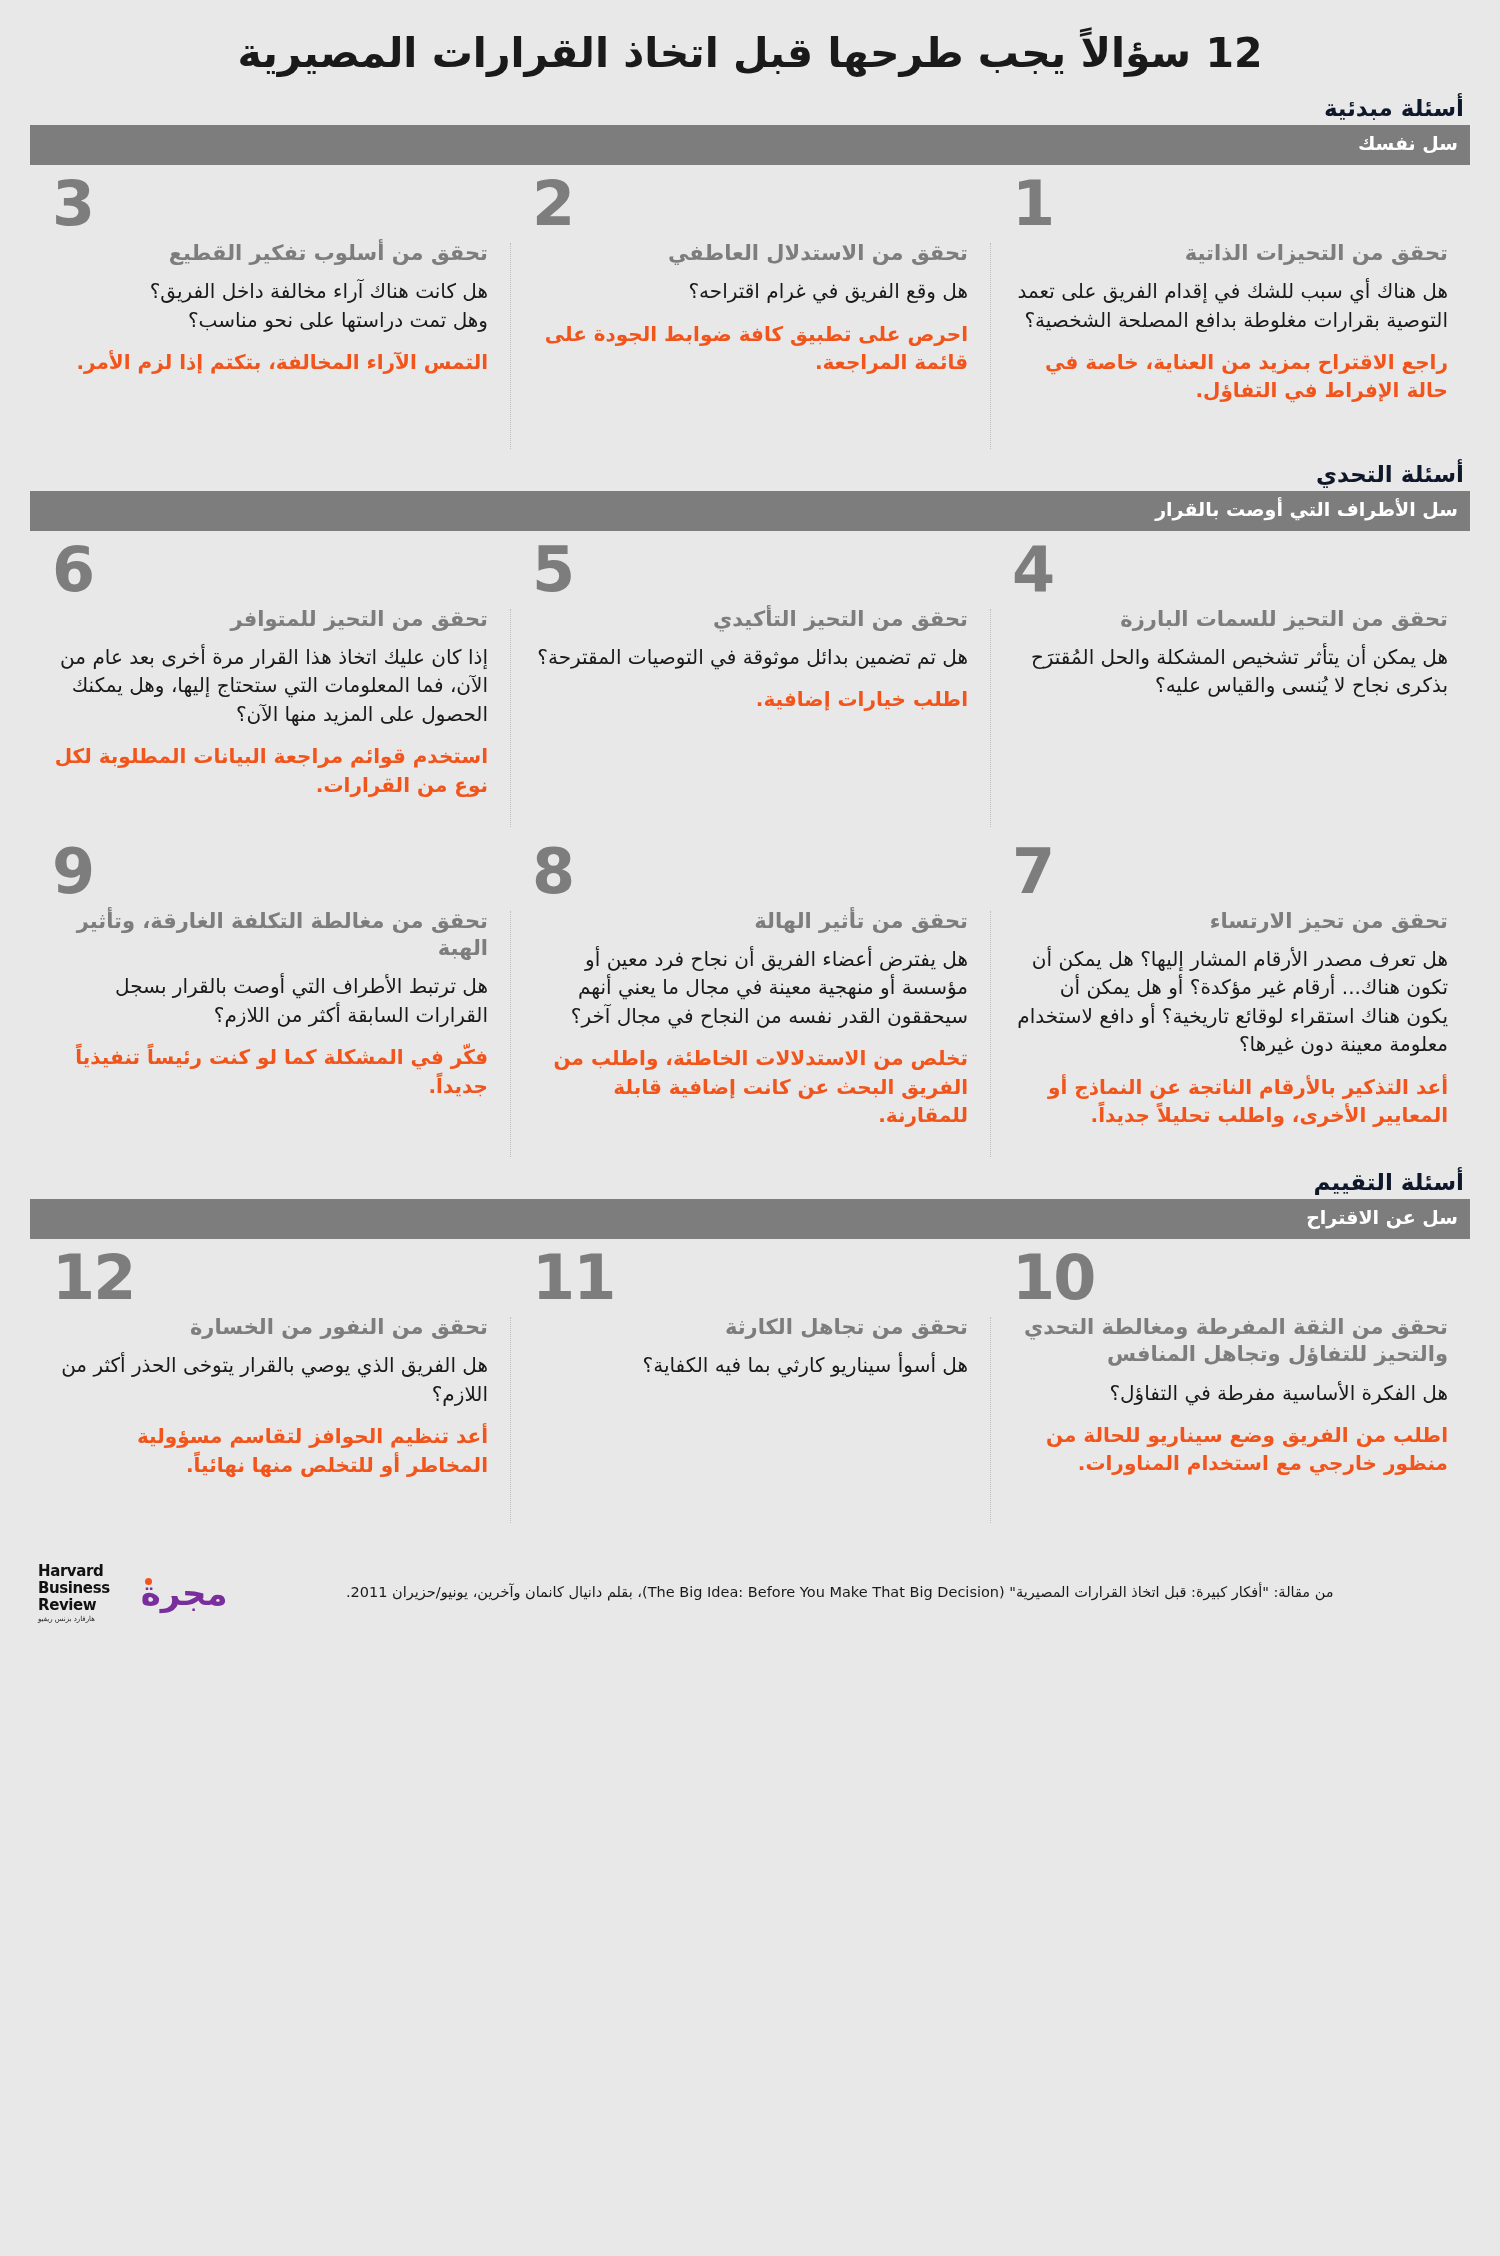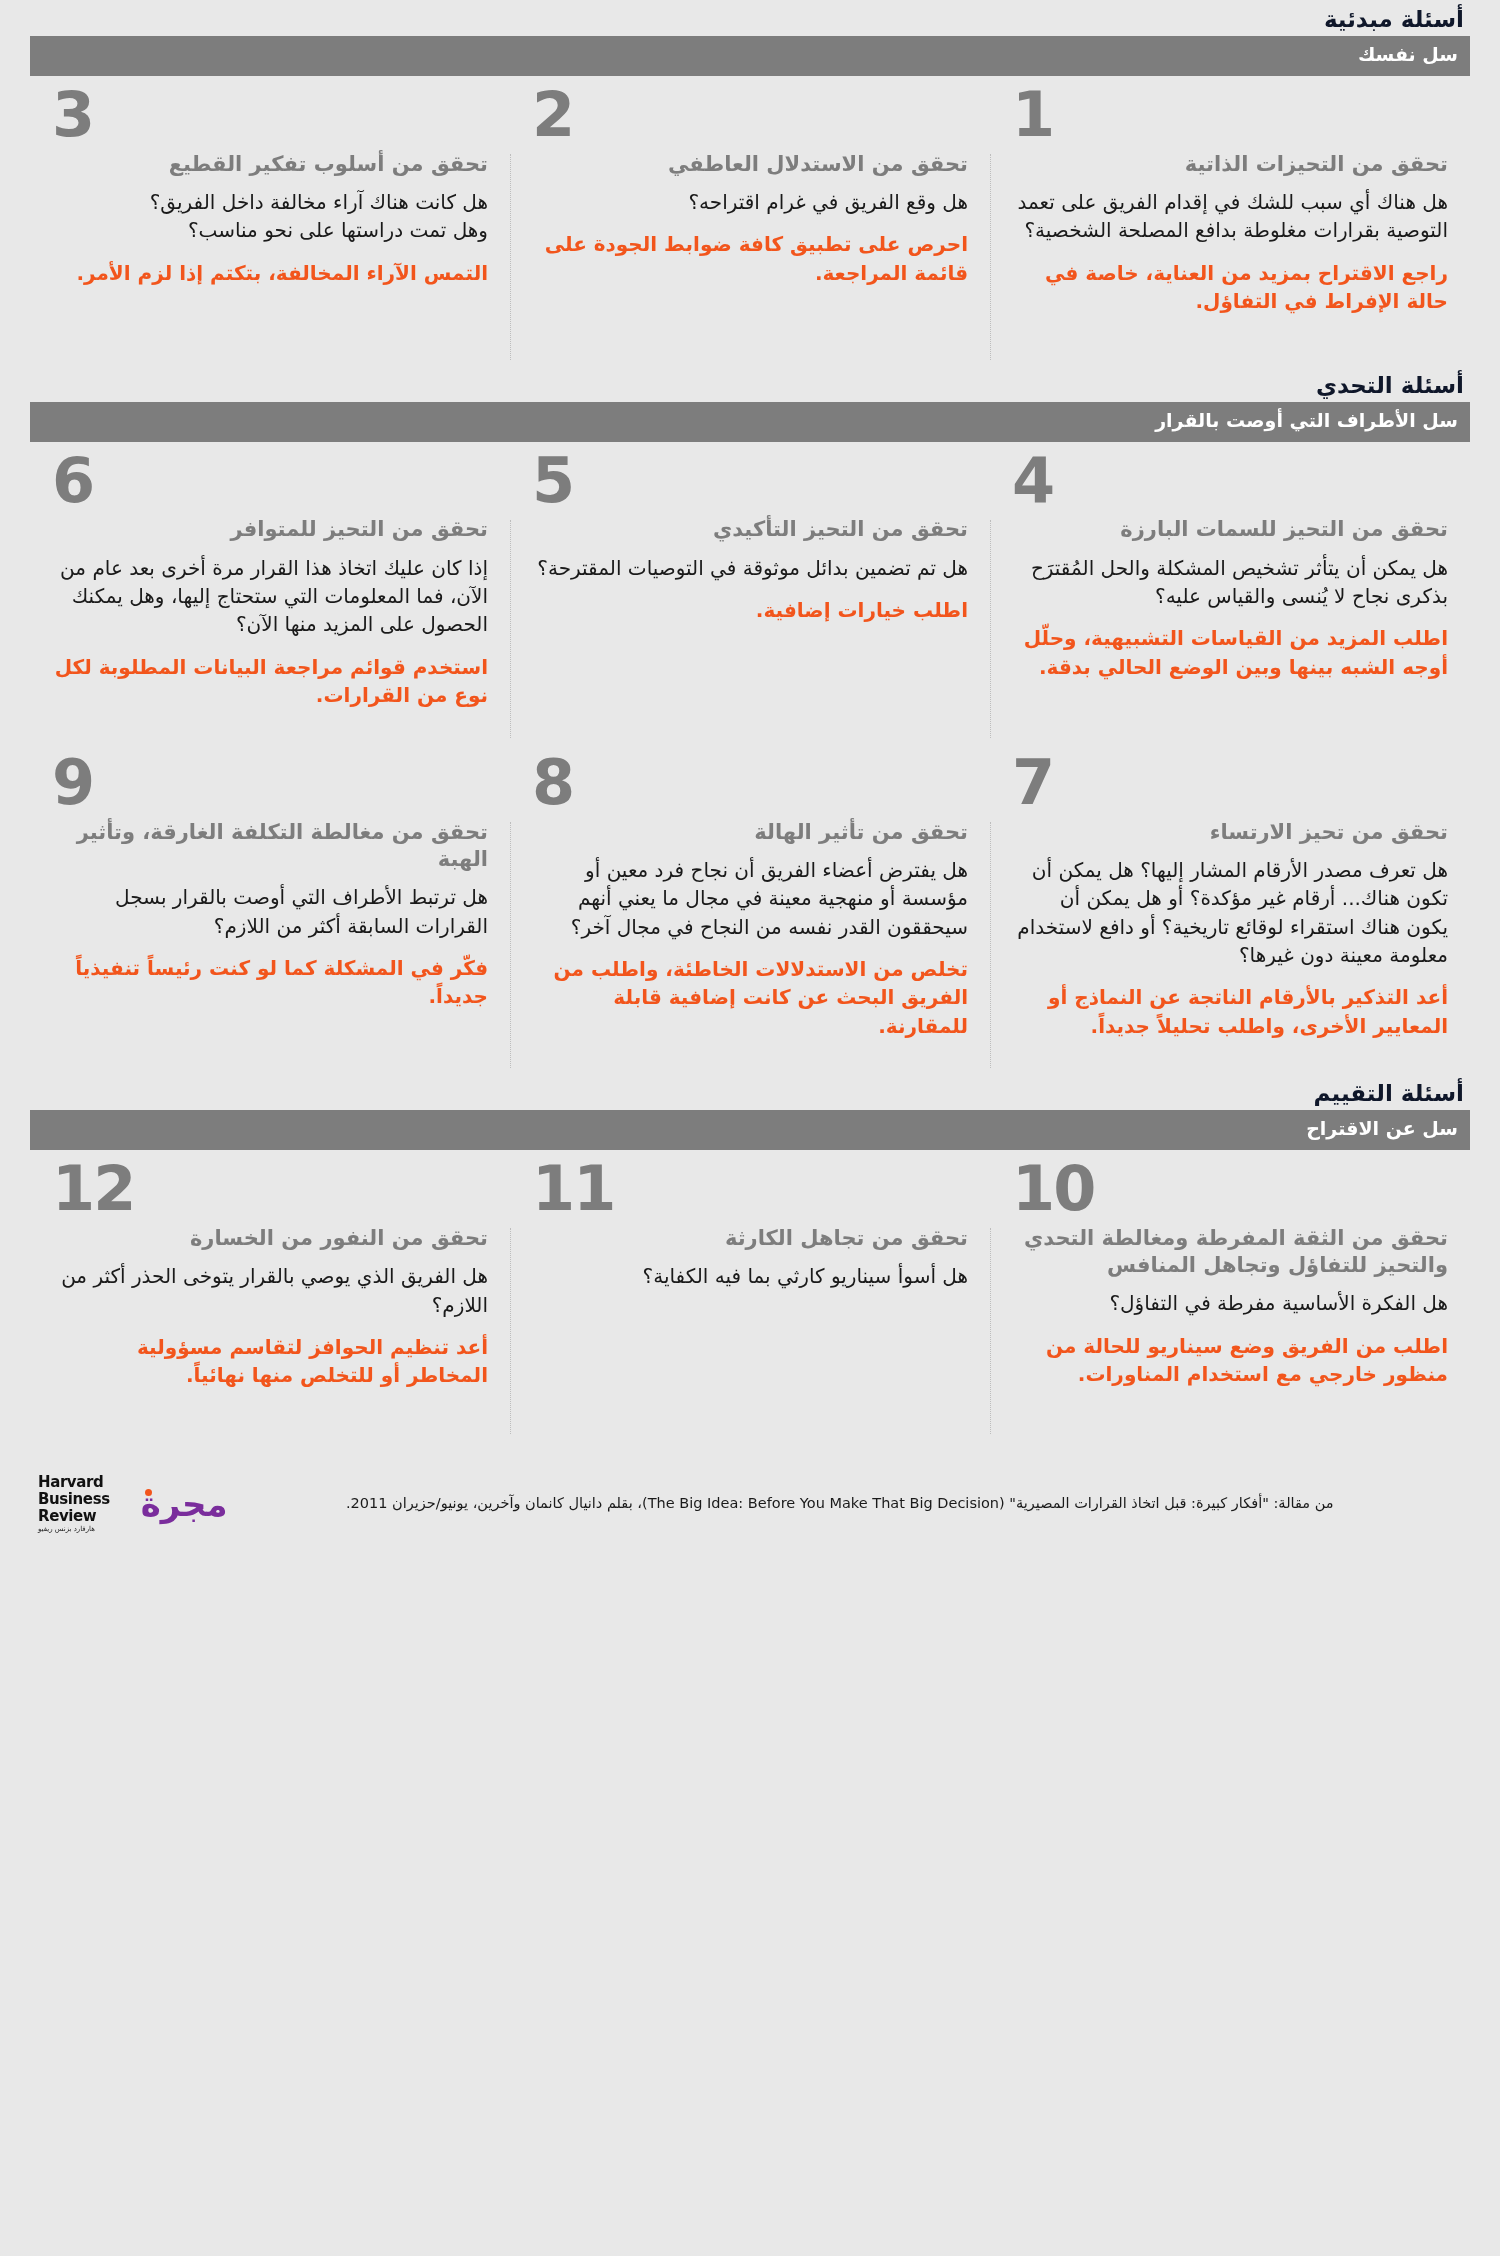--- a/index.html
+++ b/index.html
@@ -186,20 +186,21 @@
     line-height: 1.5;
     direction: rtl;
     padding-right: 40px;
   }
 </style>
 </head>
 <body>
 
 <div class="page">
 
+  <h1 class="main-title">12 سؤالاً يجب طرحها قبل اتخاذ القرارات المصيرية</h1>
 
   <div id="sections-root">
       <div class="section-kicker">أسئلة مبدئية</div>
       <div class="section-bar">سل نفسك</div>
       <div class="row">
         <div class="card">
           <div class="card-number">1</div>
           <div class="card-heading">تحقق من التحيزات الذاتية</div>
           <div class="card-question">هل هناك أي سبب للشك في إقدام الفريق على تعمد التوصية بقرارات مغلوطة بدافع المصلحة الشخصية؟</div>
           <div class="card-advice">راجع الاقتراح بمزيد من العناية، خاصة في حالة الإفراط في التفاؤل.</div>
@@ -218,21 +219,20 @@
           <div class="card-advice">التمس الآراء المخالفة، بتكتم إذا لزم الأمر.</div>
         </div>
       </div>
       <div class="section-kicker">أسئلة التحدي</div>
       <div class="section-bar">سل الأطراف التي أوصت بالقرار</div>
       <div class="row">
         <div class="card">
           <div class="card-number">4</div>
           <div class="card-heading">تحقق من التحيز للسمات البارزة</div>
           <div class="card-question">هل يمكن أن يتأثر تشخيص المشكلة والحل المُقترَح بذكرى نجاح لا يُنسى والقياس عليه؟</div>
-          <div class="card-advice">اطلب المزيد من القياسات التشبيهية، وحلّل أوجه الشبه بينها وبين الوضع الحالي بدقة.</div>
         </div>
         <div class="card">
           <div class="card-number">5</div>
           <div class="card-heading">تحقق من التحيز التأكيدي</div>
           <div class="card-question">هل تم تضمين بدائل موثوقة في التوصيات المقترحة؟</div>
           <div class="card-advice">اطلب خيارات إضافية.</div>
         </div>
         <div class="card">
           <div class="card-number">6</div>
           <div class="card-heading">تحقق من التحيز للمتوافر</div>

